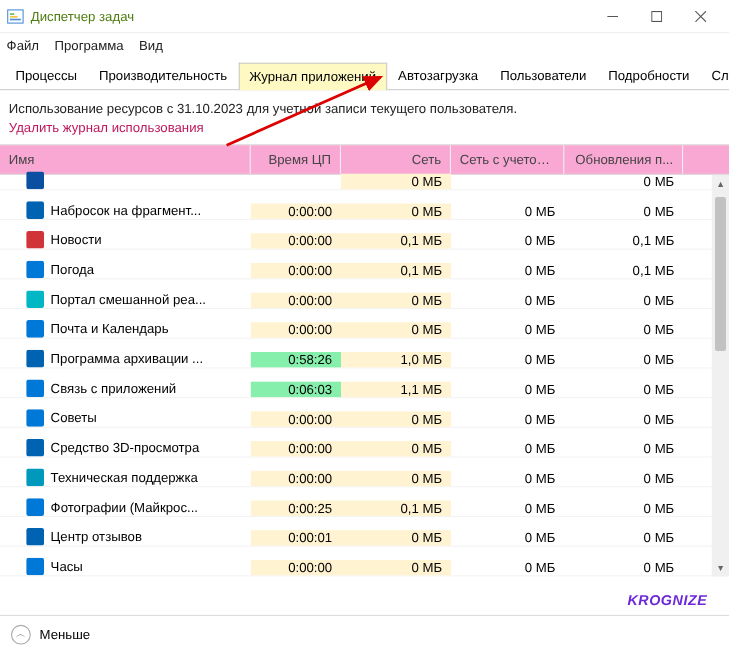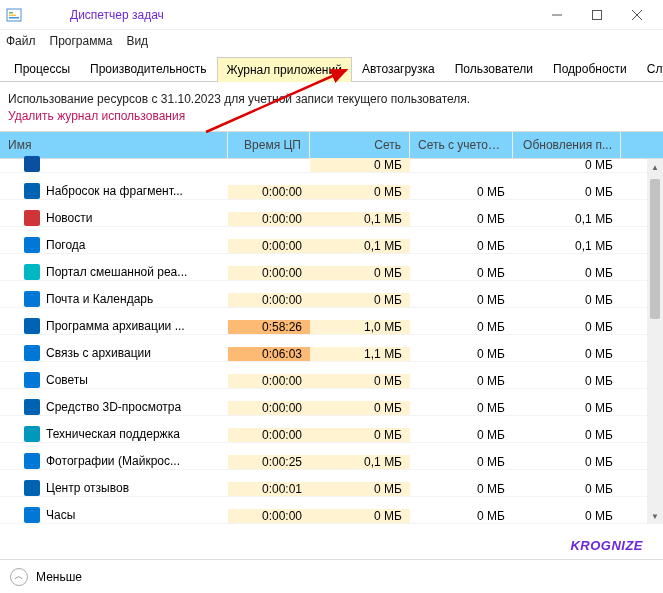--- a/index.html
+++ b/index.html
@@ -1,40 +1,40 @@
 <!DOCTYPE html>
 <html><head>
 <meta charset="utf-8">
 <style>
   * { box-sizing: border-box; font-family: "Segoe UI", Tahoma, sans-serif; }
   body { margin: 0; background: #fff; width: 663px; height: 593px; overflow: hidden; font-size: 12px; color: #000; position: relative; }
   .titlebar { height: 30px; display: flex; align-items: center; padding: 0 6px; border-bottom: 1px solid #eee; }
   .titlebar .app-icon { width: 16px; height: 16px; margin-right: 6px; }
-  .titlebar .title { flex: 1; color: #6d28d9; margin-left: 42px; }
+  .titlebar .title { flex: 1; color: #4d7c0f; }
   .titlebar .winbtn { width: 40px; height: 30px; display: flex; align-items: center; justify-content: center; color: #555; }
   .menubar { height: 22px; display: flex; align-items: center; padding: 0 6px; gap: 14px; color: #222; }
   .tabs { display: flex; border-bottom: 1px solid #ccc; padding: 0 4px; margin-top: 4px; }
   .tab { padding: 5px 9px; border: 1px solid transparent; border-bottom: none; cursor: pointer; white-space: nowrap; }
   .tab.active { border-color: #ccc; background: #fef9c3; position: relative; top: 1px; }
   .info { padding: 10px 8px 2px; color: #222; }
   .link { color: #be185d; padding: 1px 8px 8px; cursor: pointer; }
   .grid { border-top: 1px solid #ddd; }
-  .head { display: flex; border-bottom: 1px solid #ddd; background: #7dd3fc; }
+  .head { display: flex; border-bottom: 1px solid #ddd; background: #f9a8d4; }
   .head .col { padding: 6px 8px; border-right: 1px solid #eee; color: #444; overflow: hidden; white-space: nowrap; text-overflow: ellipsis; }
   .body { position: relative; }
   .row { display: flex; align-items: flex-end; height: 27px; border-bottom: 1px solid #f3f3f3; }
   .row .cell { padding: 0 8px; overflow: hidden; white-space: nowrap; text-overflow: ellipsis; }
   .c0 { width: 228px; display: flex; align-items: center; gap: 6px; padding-left: 24px !important; }
   .c1 { width: 82px; text-align: right; }
   .c2 { width: 100px; text-align: right; }
   .c3 { width: 103px; text-align: right; }
   .c4 { width: 108px; text-align: right; }
   .head .c0 { padding-left: 8px !important; }
   .shade { background: #fff3d1; }
-  .shade2 { background: #fdba74; }
+  .shade2 { background: #86efac; }
   .icon16 { width: 16px; height: 16px; flex-shrink: 0; border-radius: 2px; }
   .scrollbar { position: absolute; right: 0; top: 0; bottom: 0; width: 16px; background: #f0f0f0; }
   .scrollbar .thumb { position: absolute; top: 20px; left: 3px; right: 3px; height: 140px; background: #c2c2c2; border-radius: 2px; }
   .scrollbar .arrow { position: absolute; left: 0; right: 0; height: 16px; display:flex; align-items:center; justify-content:center; color:#666; font-size:8px;}
   .footer { position: absolute; bottom: 0; left: 0; right: 0; height: 34px; border-top: 1px solid #ddd; display: flex; align-items: center; padding: 0 10px; gap: 8px; }
   .chev { width: 18px; height: 18px; border: 1px solid #aaa; border-radius: 50%; display: flex; align-items: center; justify-content: center; font-size: 9px; color: #555; }
   .arrow-overlay { position: absolute; pointer-events: none; z-index: 50; }
 </style>
 </head>
 <body>
@@ -160,21 +160,21 @@
           <span>Программа архивации ...</span>
         </div>
         <div class="cell c1 shade2">0:58:26</div>
         <div class="cell c2 shade">1,0 МБ</div>
         <div class="cell c3">0 МБ</div>
         <div class="cell c4">0 МБ</div>
       </div>
       <div class="row">
         <div class="cell c0">
           <span class="icon16" style="background:#0078d7"></span>
-          <span>Связь с архивации</span>
+          <span>Связь с приложений</span>
         </div>
         <div class="cell c1 shade2">0:06:03</div>
         <div class="cell c2 shade">1,1 МБ</div>
         <div class="cell c3">0 МБ</div>
         <div class="cell c4">0 МБ</div>
       </div>
       <div class="row">
         <div class="cell c0">
           <span class="icon16" style="background:#0078d7"></span>
           <span>Советы</span>

